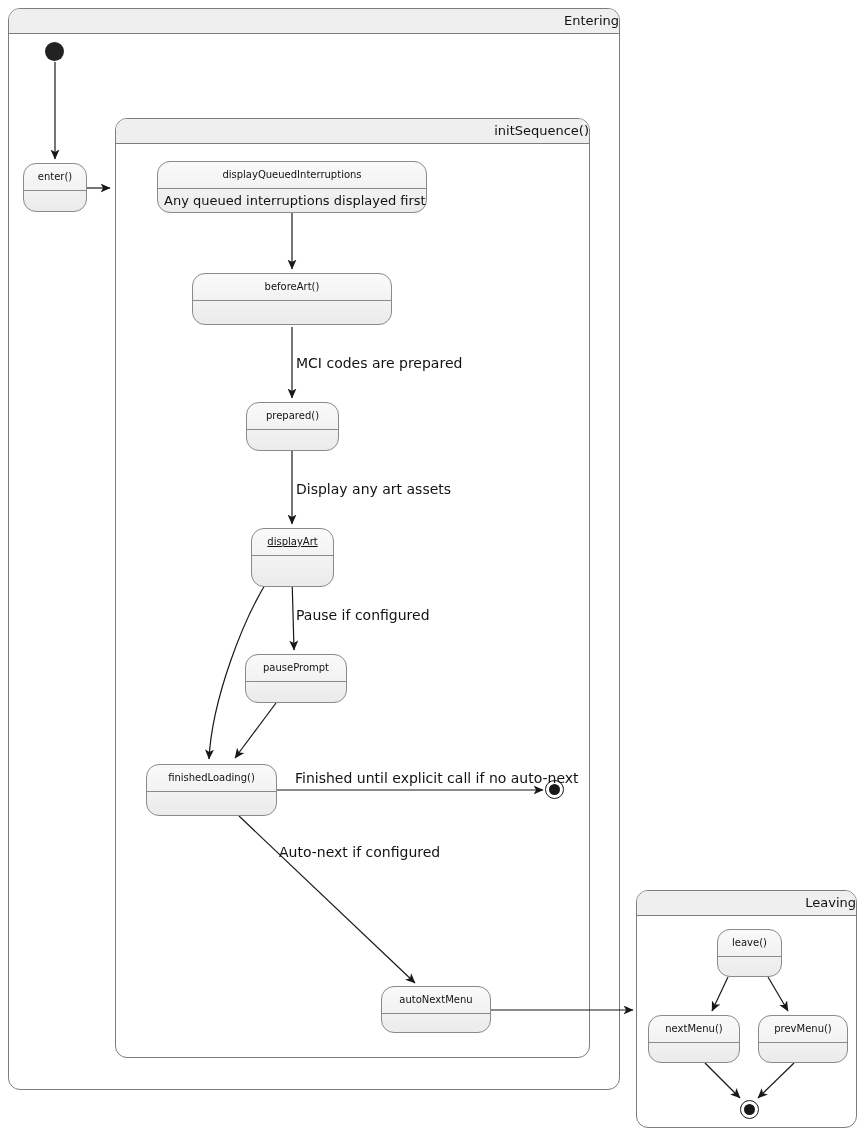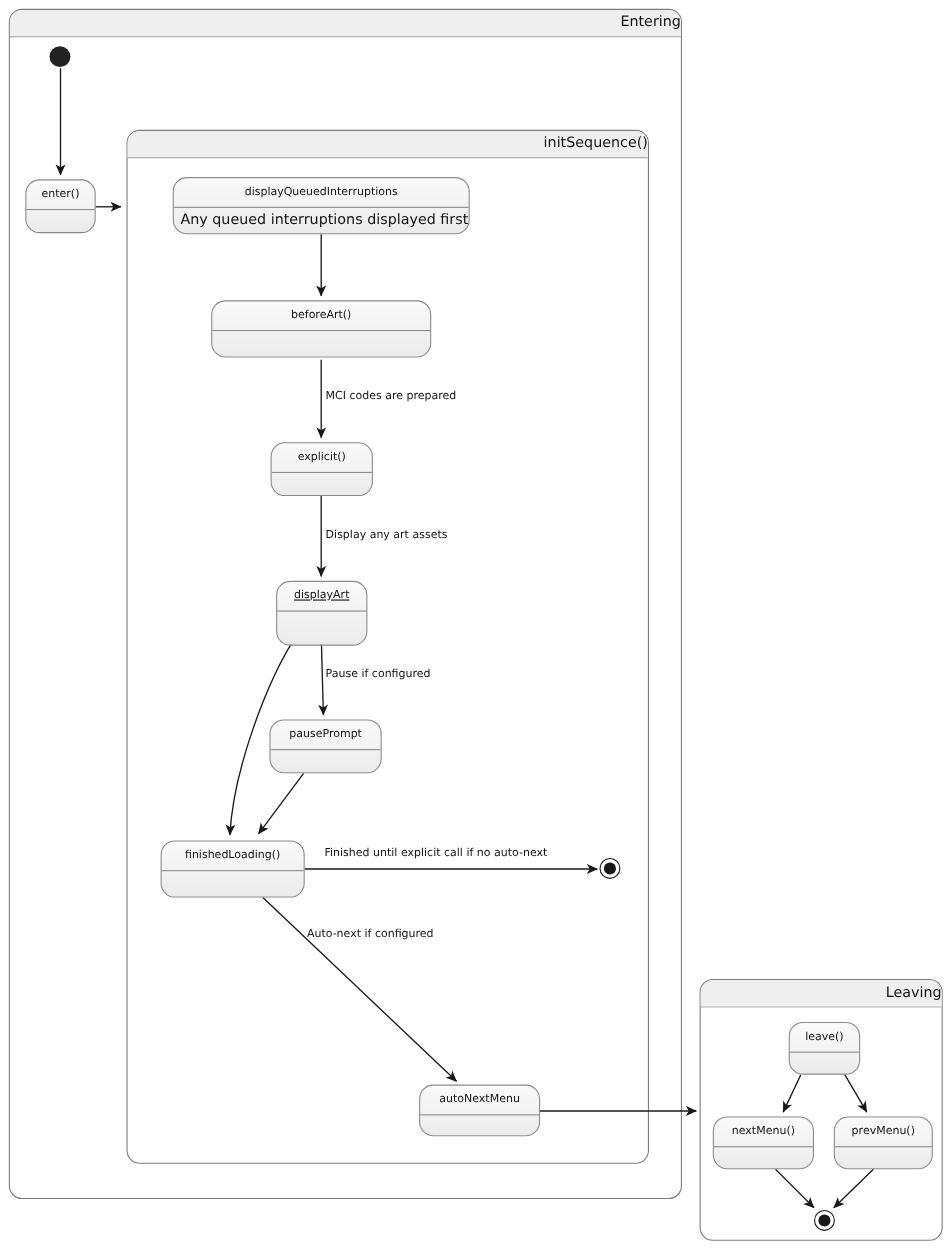--- a/index.html
+++ b/index.html
@@ -91,21 +91,21 @@
     position: absolute;
     left: 0; top: 0;
     width: 865px; height: 1136px;
     z-index: 3;
     pointer-events: none;
   }
 
   
   .edge-label {
     position: absolute;
-    font-size: 10px;
+    font-size: 14px;
     white-space: nowrap;
     z-index: 6;
   }
 </style>
 </head>
 <body>
 
 <div id="canvas">
 
   <div class="container" style="left:8px; top:8px; width:612px; height:1082px;">
@@ -161,21 +161,21 @@
   <div class="state" style="left:157px; top:161px; width:270px; height:52px;">
     <div class="state-title">displayQueuedInterruptions</div>
     <div class="state-body">Any queued interruptions displayed first</div>
   </div>
 
   <div class="state" style="left:192px; top:273px; width:200px; height:52px;">
     <div class="state-title">beforeArt()</div>
   </div>
 
   <div class="state" style="left:246px; top:402px; width:93px; height:49px;">
-    <div class="state-title">explicit()</div>
+    <div class="state-title">prepared()</div>
     <div class="state-body"></div>
   </div>
 
   <div class="state" style="left:251px; top:528px; width:83px; height:59px;text-decoration:underline;">
     <div class="state-title">displayArt</div>
     <div class="state-body"></div>
   </div>
 
   <div class="state" style="left:245px; top:654px; width:102px; height:49px;">
     <div class="state-title">pausePrompt</div>

